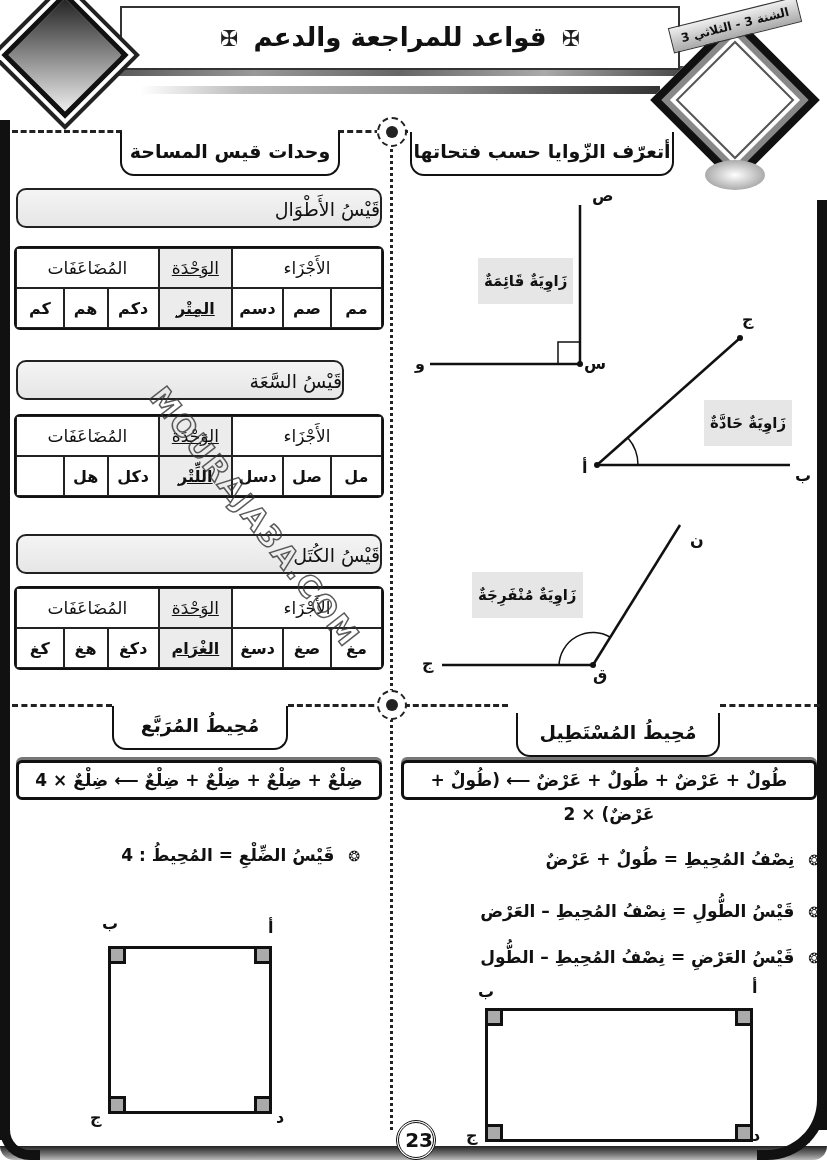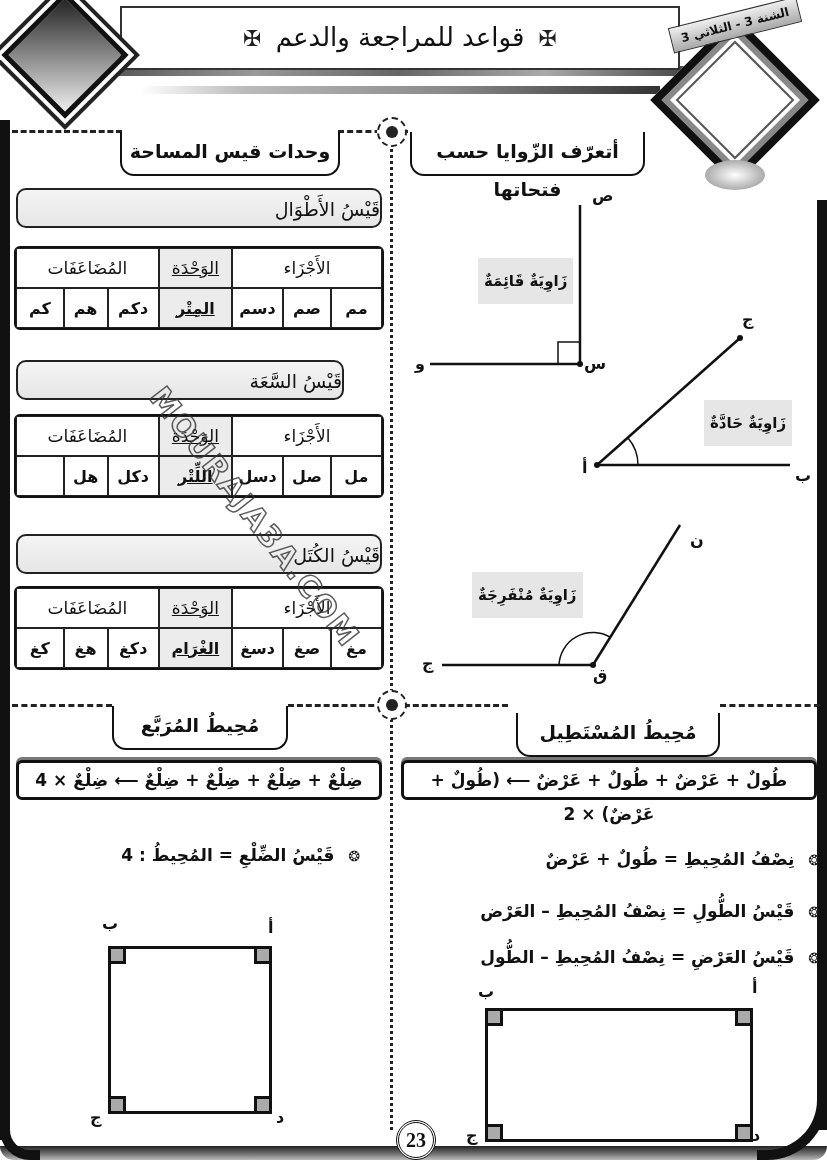--- a/index.html
+++ b/index.html
@@ -19,21 +19,21 @@
     border-bottom: 10px solid #111; border-bottom-left-radius: 30px; }
 
   
   .banner { left: 120px; top: 6px; width: 560px; height: 64px;
     background: #fff; border: 2px solid #333; }
   .banner-shade { left: 110px; top: 66px; width: 580px; height: 10px;
     background: linear-gradient(90deg,#555,#999,#666,#aaa,#444); transform: skewX(-20deg); }
   .banner-line2 { left: 140px; top: 86px; width: 520px; height: 8px;
     background: linear-gradient(90deg,#fff,#bbb 20%,#888 60%,#333); }
   .banner-title { left: 140px; top: 12px; width: 520px; height: 50px; text-align: center;
-    font-family: "DejaVu Sans", sans-serif; font-weight: normal; font-size: 26px; line-height: 50px; }
+    font-family: "DejaVu Sans", sans-serif; font-weight: bold; font-size: 26px; line-height: 50px; }
   .orn { display: inline-block; font-size: 22px; color: #222; vertical-align: middle; margin: 0 6px; }
 
   
   .corner-left { left: -20px; top: 0; width: 150px; height: 130px; }
   .corner-left .diamond { position: absolute; left: 40px; top: 10px; width: 90px; height: 90px;
     transform: rotate(45deg); background: linear-gradient(135deg,#222,#888,#eee);
     border: 5px solid #111; box-shadow: 0 0 0 4px #fff, 0 0 0 8px #222; }
 
   
   .corner-right { left: 655px; top: 10px; width: 160px; height: 205px; }
@@ -79,22 +79,22 @@
     font-weight: bold; font-size: 17px; line-height: 34px; background: #fff;
     box-shadow: 0 -3px 0 #777; }
   .bullet-line { font-weight: bold; font-size: 17px; line-height: 38px; }
   .bullet { font-size: 14px; margin-left: 8px; }
 
   
   .shape { border: 3px solid #111; }
   .rc { position: absolute; width: 18px; height: 18px; background: #aaa; border: 3px solid #111; }
 
   .page-num { left: 396px; top: 1120px; width: 40px; height: 40px; border: 3px double #111;
-    border-radius: 50%; text-align: center; font-weight: bold; font-size: 20px; line-height: 34px;
-    direction: ltr; background: #fff; font-family: Liberation Serif, serif; }
+    border-radius: 50%; text-align: right; font-weight: bold; font-size: 20px; line-height: 34px;
+    direction: ltr; background: #fff; }
 
   .watermark { left: 170px; top: 380px; transform: rotate(52deg); transform-origin: left top;
     font-size: 30px; font-weight: bold; color: transparent; -webkit-text-stroke: 1.5px #333;
     letter-spacing: 2px; direction: ltr; opacity: .8; }
 </style>
 </head>
 <body>
 
 <div class="abs frame-left"></div>
 <div class="abs frame-right"></div>
@@ -214,21 +214,21 @@
     <td class="hl">الغْرَام</td>
     <td>دكغ</td>
     <td>هغ</td>
     <td>كغ</td>
   </tr>
 </tbody>
   </table>
 
 <div class="abs watermark">MOURAJA3A.COM</div>
 
-<div class="abs sec-head" style="left:410px;top:132px;width:235px;">أتعرّف الزّوايا حسب فتحاتها</div>
+<div class="abs sec-head" style="left:410px;top:132px;width:264px;">أتعرّف الزّوايا حسب فتحاتها</div>
 
 <svg class="abs" style="left:400px;top:180px;" width="410" height="500">
 
   <line x1="180" y1="25" x2="180" y2="184" stroke="#111" stroke-width="2.5"></line>
   <line x1="30" y1="184" x2="180" y2="184" stroke="#111" stroke-width="2.5"></line>
   <rect x="158" y="162" width="22" height="22" fill="none" stroke="#111" stroke-width="1.5"></rect>
   <circle cx="180" cy="184" r="3" fill="#111"></circle>
 
   <line x1="197" y1="285" x2="390" y2="285" stroke="#111" stroke-width="2.5"></line>
   <line x1="197" y1="285" x2="340" y2="158" stroke="#111" stroke-width="2.5"></line>

